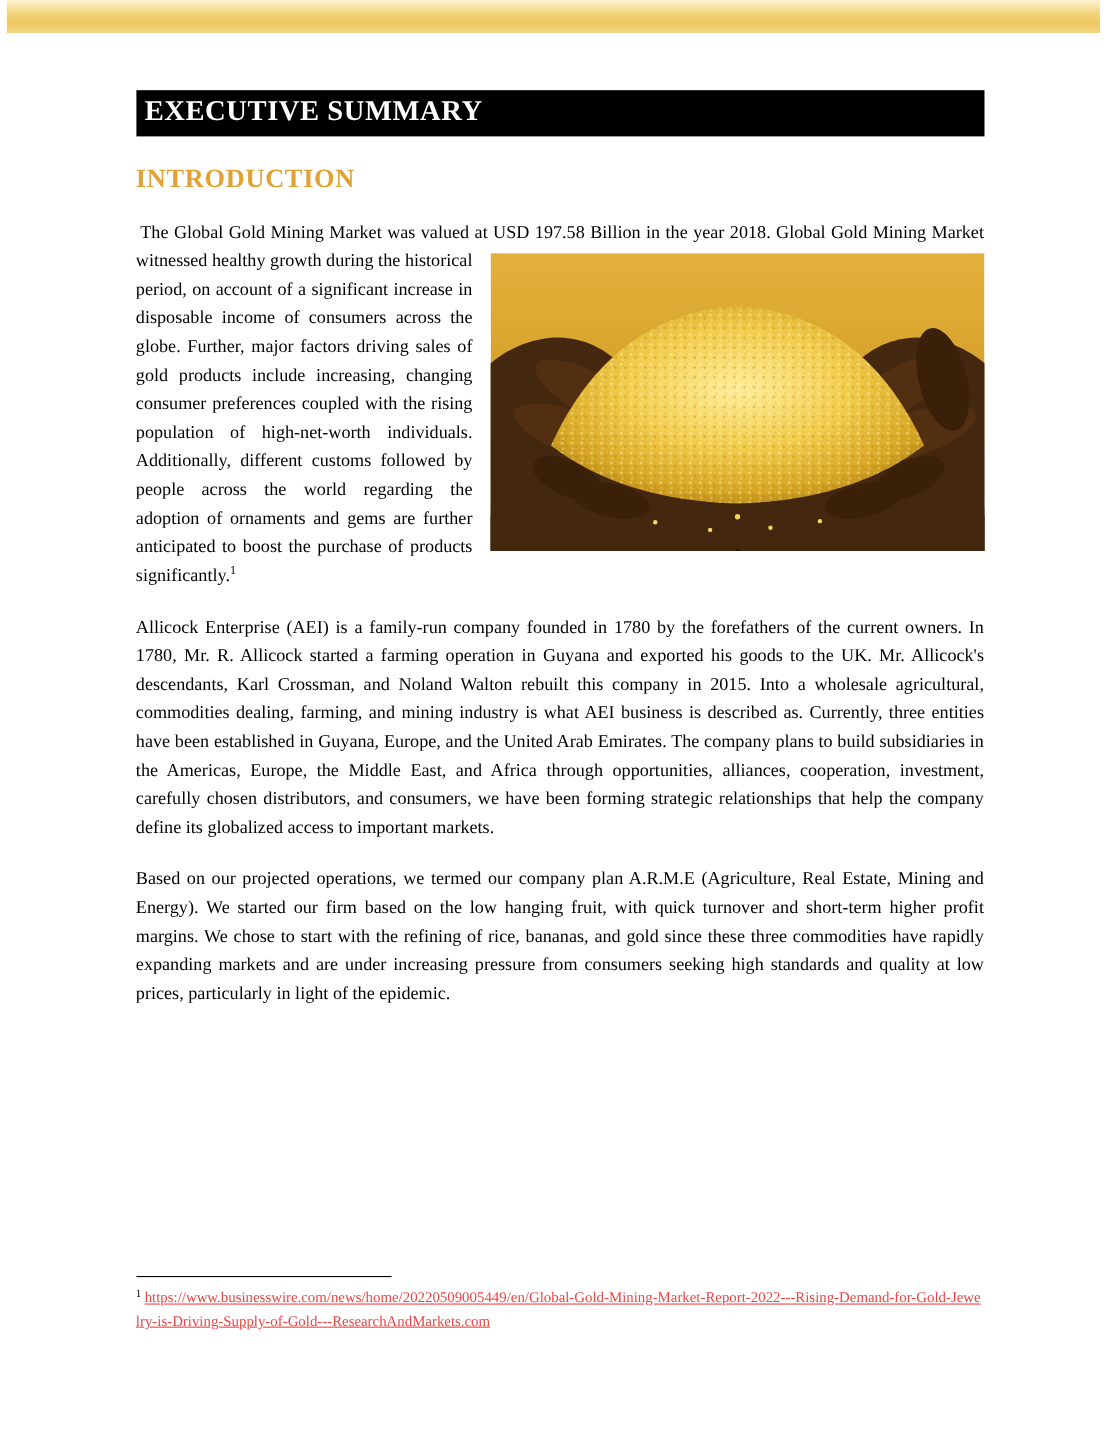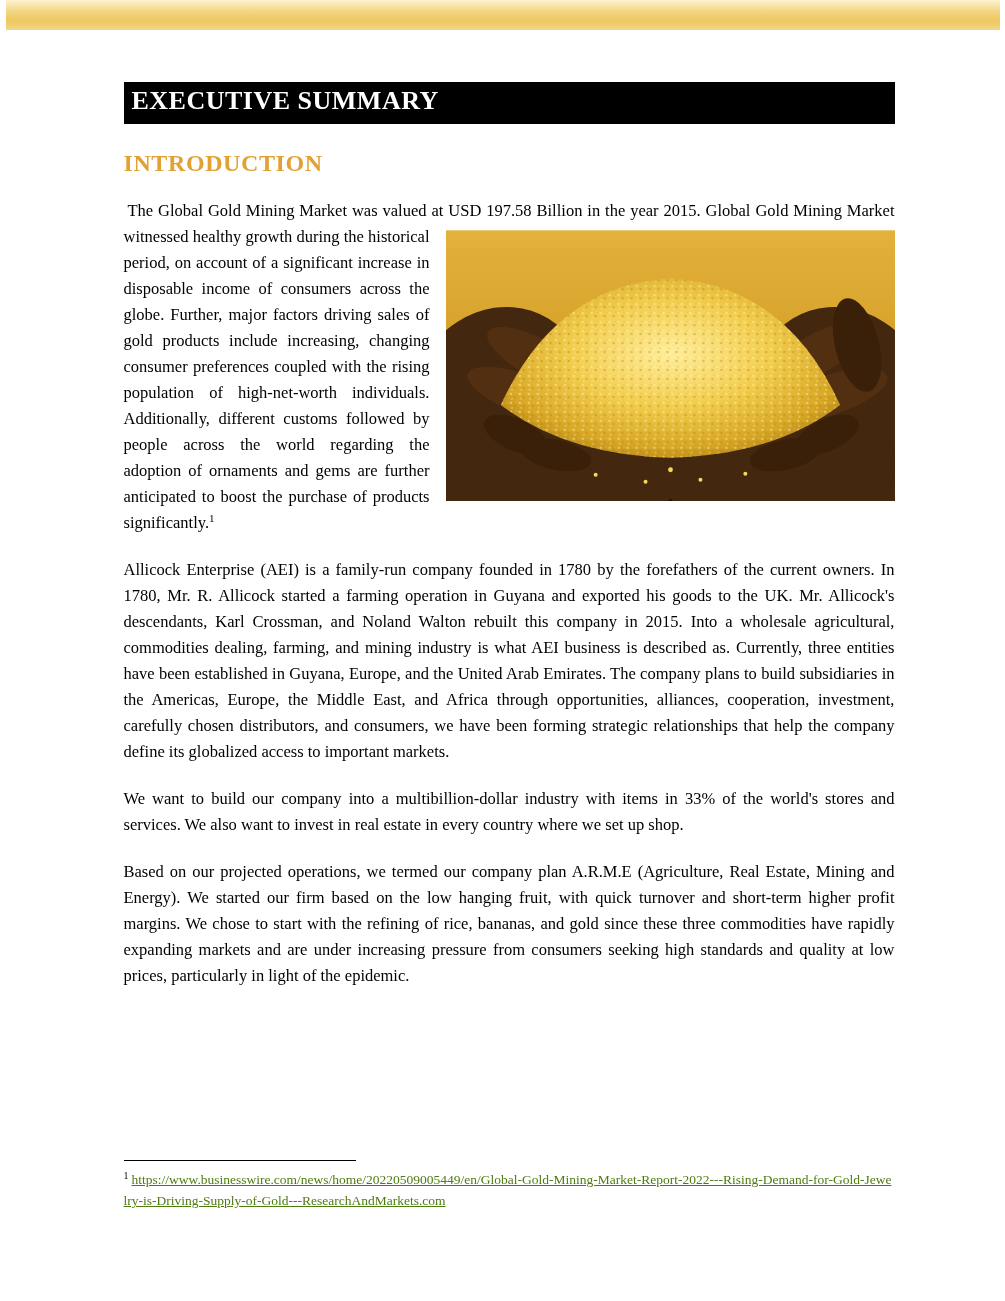--- a/index.html
+++ b/index.html
@@ -33,39 +33,39 @@
   }
   .photo-float svg { display:block; width:449px; height:271px; }
   sup.ref { font-size:11px; line-height:0; vertical-align:super; }
   .footnote {
     position:absolute; left:118px; top:1160px; width:771px;
     font-size:13.5px; line-height:21px;
   }
   .footnote-rule {
     width:232px; height:0; border-top:1.5px solid #000; margin-bottom:8px;
   }
-  .fn-link { color:#4d7c0f; text-decoration:underline; word-break:break-all;margin-top:20px; }
+  .fn-link { color:#ef4444; text-decoration:underline; word-break:break-all;margin-top:20px; }
   .fn-ref { font-size:10px; vertical-align:super; line-height:0; color:#000; margin-right:3px; }
 </style>
 </head>
 <body>
 
 <div class="page">
 
   <div class="top-band"></div>
 
   <div class="content">
 
     <div class="header-bar">
       <span>EXECUTIVE SUMMARY</span>
     </div>
 
     <div class="section-title">INTRODUCTION</div>
 
-    <p class="body p1"><span> The Global Gold Mining Market was valued at USD 197.58 Billion in the year 2015. Global Gold </span><span class="photo-float" role="img" aria-label="hands-holding-gold-granules">
+    <p class="body p1"><span> The Global Gold Mining Market was valued at USD 197.58 Billion in the year 2018. Global Gold </span><span class="photo-float" role="img" aria-label="hands-holding-gold-granules">
           <svg viewBox="0 0 450 271" xmlns="http://www.w3.org/2000/svg">
         <defs>
           <linearGradient id="bgGold" x1="0" y1="0" x2="0" y2="1">
             <stop offset="0" stop-color="#e3b23c"></stop>
             <stop offset="0.55" stop-color="#d29c24"></stop>
             <stop offset="1" stop-color="#8a5d12"></stop>
           </linearGradient>
           <radialGradient id="pileG" cx="0.5" cy="0.42" r="0.65">
             <stop offset="0" stop-color="#ffee9d"></stop>
             <stop offset="0.45" stop-color="#f2cd4e"></stop>
@@ -107,21 +107,20 @@
               <circle cx="200" cy="252" r="2"></circle>
           <circle cx="255" cy="250" r="2"></circle>
               <circle cx="300" cy="244" r="2"></circle>
           <circle cx="225" cy="240" r="2.4"></circle>
         </g>
       </svg>
         </span><span>Mining Market witnessed healthy growth during the historical period, on account of a significant increase in disposable income of consumers across the globe. Further, major factors driving sales of gold products include increasing, changing consumer preferences coupled with the rising population of high-net-worth individuals. Additionally, different customs followed by people across the world regarding the adoption of ornaments and gems are further anticipated to boost the purchase of products significantly.</span><sup class="ref">1</sup></p>
 
     <p class="body">Allicock Enterprise (AEI) is a family-run company founded in 1780 by the forefathers of the current owners. In 1780, Mr. R. Allicock started a farming operation in Guyana and exported his goods to the UK. Mr. Allicock's descendants, Karl Crossman, and Noland Walton rebuilt this company in 2015. Into a wholesale agricultural, commodities dealing, farming, and mining industry is what AEI business is described as. Currently, three entities have been established in Guyana, Europe, and the United Arab Emirates. The company plans to build subsidiaries in the Americas, Europe, the Middle East, and Africa through opportunities, alliances, cooperation, investment, carefully chosen distributors, and consumers, we have been forming strategic relationships that help the company define its globalized access to important markets.</p>
 
-    <p class="body">We want to build our company into a multibillion-dollar industry with items in 33% of the world's stores and services. We also want to invest in real estate in every country where we set up shop.</p>
 
     <p class="body">Based on our projected operations, we termed our company plan A.R.M.E (Agriculture, Real Estate, Mining and Energy). We started our firm based on the low hanging fruit, with quick turnover and short-term higher profit margins. We chose to start with the refining of rice, bananas, and gold since these three commodities have rapidly expanding markets and are under increasing pressure from consumers seeking high standards and quality at low prices, particularly in light of the epidemic.</p>
 
   </div>
 
   <div class="footnote">
     <div class="footnote-rule"></div>
     <span class="fn-ref">1</span><a class="fn-link" href="#">https://www.businesswire.com/news/home/20220509005449/en/Global-Gold-Mining-Market-Report-2022---Rising-Demand-for-Gold-Jewelry-is-Driving-Supply-of-Gold---ResearchAndMarkets.com</a>
   </div>
 

